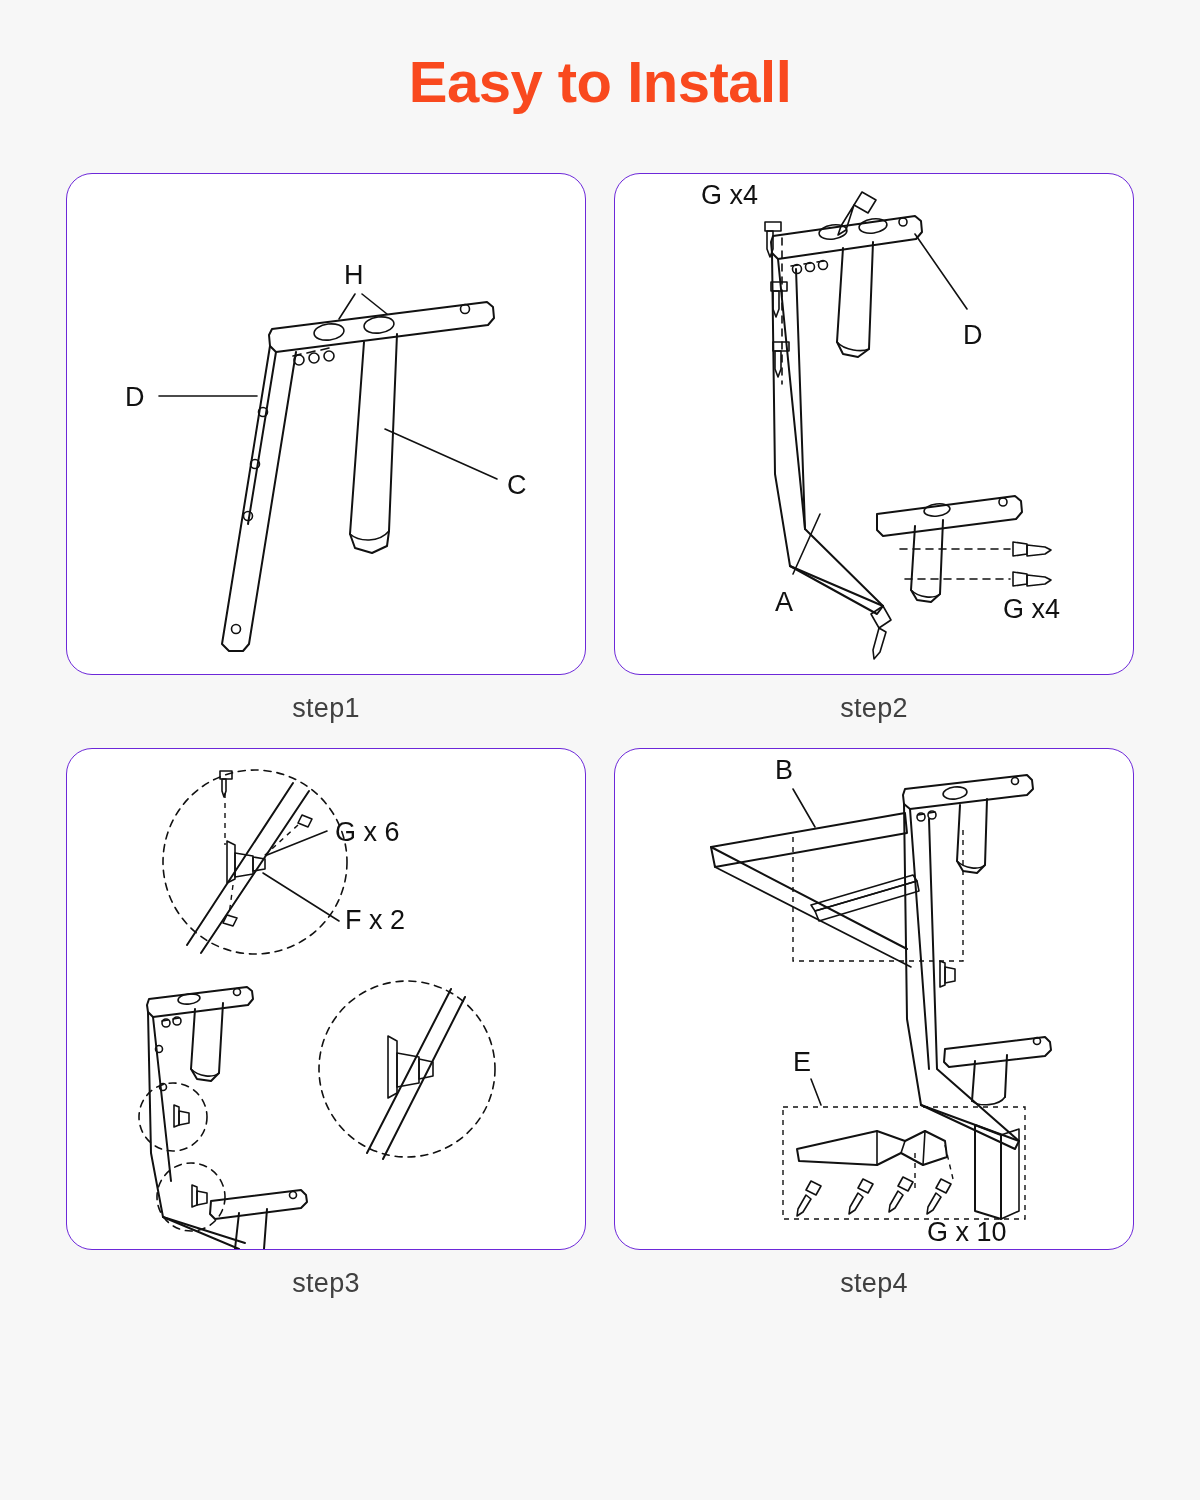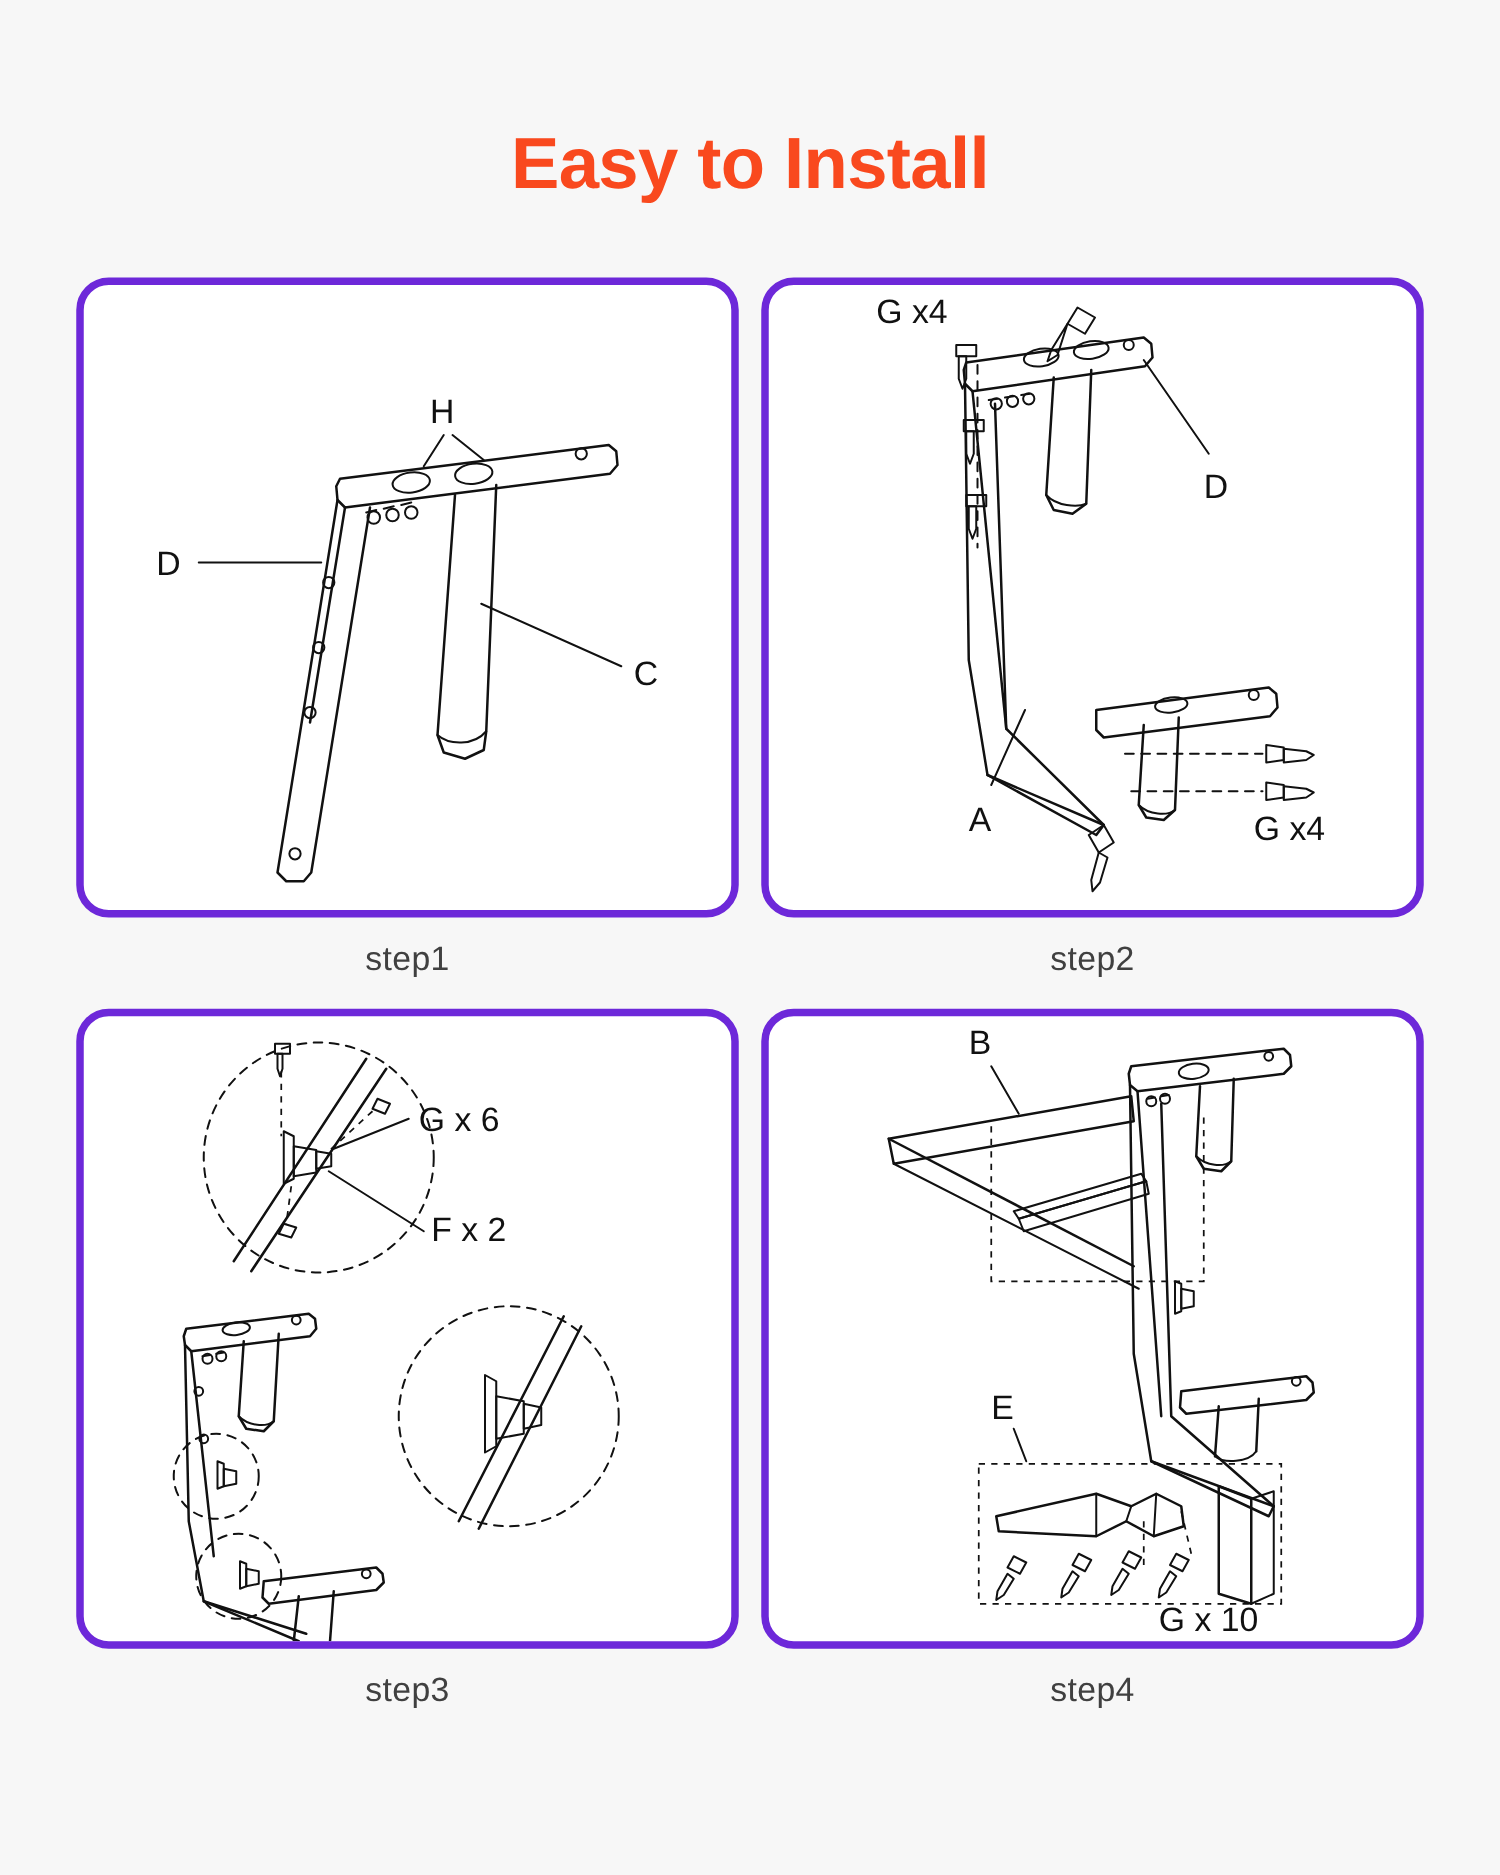--- a/index.html
+++ b/index.html
@@ -15,42 +15,42 @@
     position: relative;
     overflow: hidden;
   }
   .page-title {
     text-align: center;
     font-size: 58px;
     font-weight: bold;
     color: #f9491e;
     letter-spacing: -0.5px;
     margin: 0;
-    padding-top: 102px;
+    padding-top: 53px;
     line-height: 1;
   }
   .grid {
     margin-top: 62px;
     display: grid;
     grid-template-columns: 520px 520px;
     grid-template-rows: auto auto;
     column-gap: 28px;
     row-gap: 24px;
     justify-content: center;
   }
   .step-cell {
     display: flex;
     flex-direction: column;
     align-items: center;
   }
   .panel {
     width: 518px;
     height: 500px;
     background: #ffffff;
-    border: 6px solid #6d28d9;
+    border: 1px solid #6d28d9;
     border-radius: 26px;
     position: relative;
     overflow: hidden;
   }
   .panel svg {
     display: block;
     width: 100%;
     height: 100%;
   }
   .step-label {

